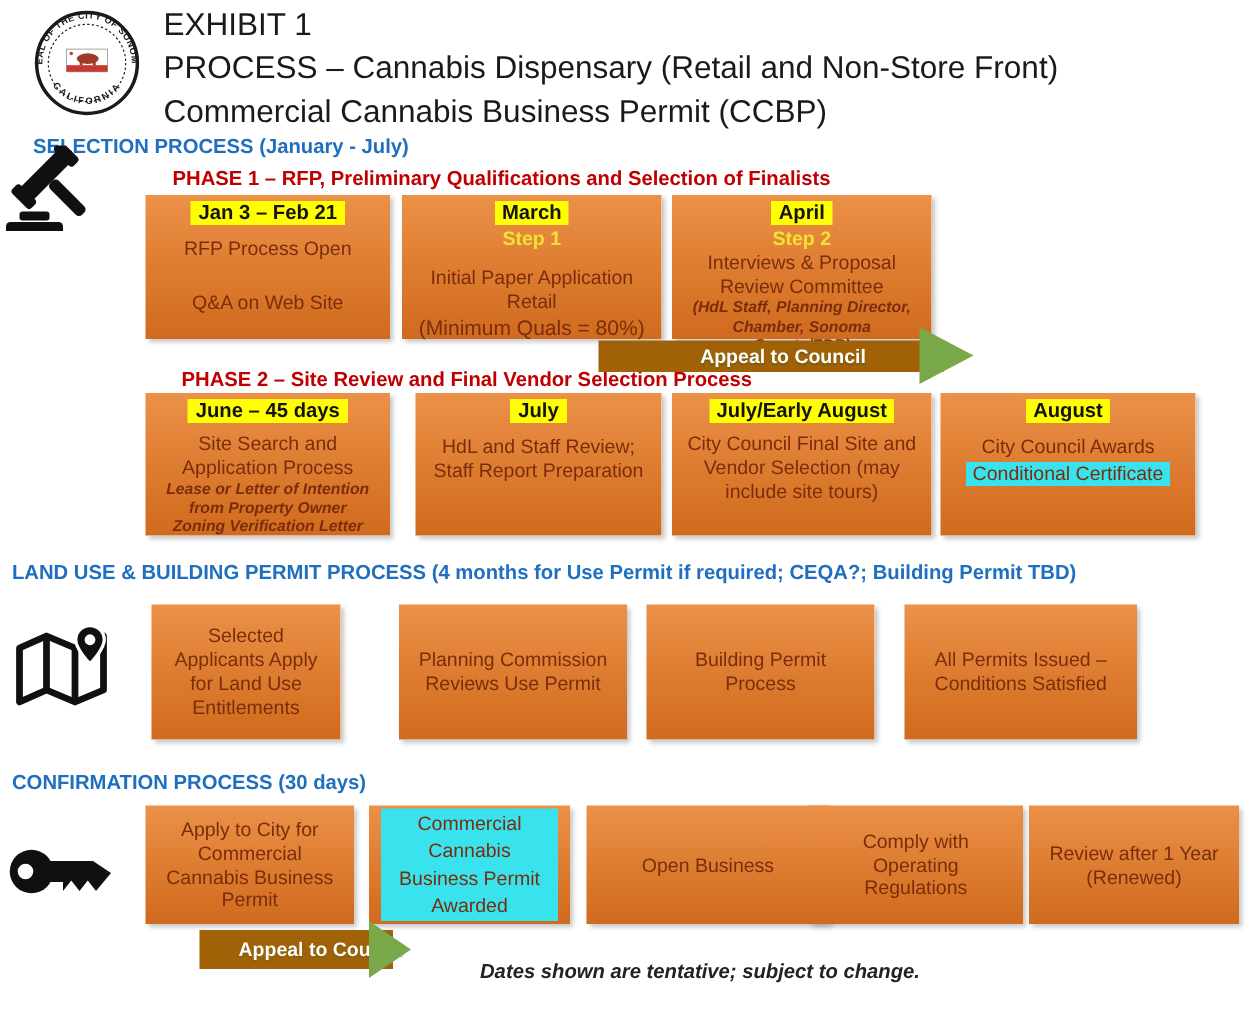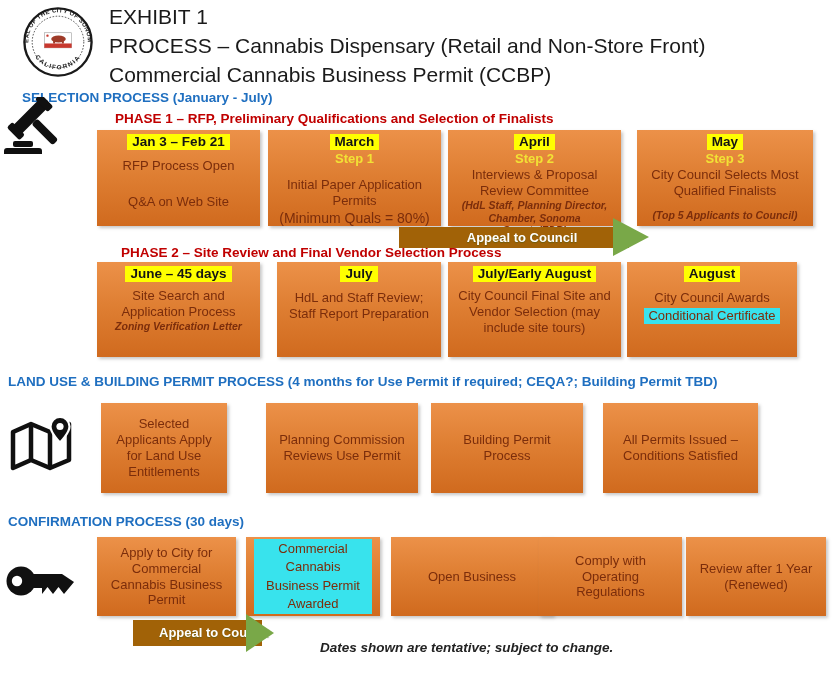--- a/index.html
+++ b/index.html
@@ -98,46 +98,41 @@
   </svg>
 
   <div class="box" style="left:97px;top:130px;width:163px;height:96px">
     <span class="chip">Jan 3 – Feb 21</span>
     <span class="mt8">RFP Process Open</span>
     <span class="mt20">Q&amp;A on Web Site</span>
   </div>
   <div class="box" style="left:268px;top:130px;width:173px;height:96px">
     <span class="chip">March</span>
     <span class="step">Step 1</span>
-    <span class="mt10">Initial Paper Application Permits</span>
+    <span class="mt10">Initial Paper Application Retail</span>
     <span class="noteP">(Minimum Quals = 80%)</span>
   </div>
   <div class="box" style="left:448px;top:130px;width:173px;height:96px">
     <span class="chip">April</span>
     <span class="step">Step 2</span>
     <span>Interviews &amp; Proposal Review Committee</span>
     <span class="noteI">(HdL Staff, Planning Director, Chamber, Sonoma County/EDB)</span>
-  </div>
-  <div class="box" style="left:637px;top:130px;width:176px;height:96px">
-    <span class="chip">May</span>
-    <span class="step">Step 3</span>
-    <span>City Council Selects Most Qualified Finalists</span>
-    <span class="noteI mt10">(Top 5 Applicants to Council)</span>
   </div>
 
   <div>
     <div class="arrow-body" style="left:399px;top:227px;width:214px;height:21px">
       <div class="arrow-label" style="line-height:21px">Appeal to Council</div>
     </div>
     <div class="arrow-head" style="left:613px;top:218px;border-width:19.5px 0 19.5px 36px"></div>
   </div>
 
   <div class="box" style="left:97px;top:262px;width:163px;height:95px">
     <span class="chip">June – 45 days</span>
     <span class="mt6">Site Search and Application Process</span>
+    <span class="noteI">Lease or Letter of Intention from Property Owner</span>
     <span class="noteI">Zoning Verification Letter</span>
   </div>
   <div class="box" style="left:277px;top:262px;width:164px;height:95px">
     <span class="chip">July</span>
     <span class="mt8">HdL and Staff Review; Staff Report Preparation</span>
   </div>
   <div class="box" style="left:448px;top:262px;width:173px;height:95px">
     <span class="chip">July/Early August</span>
     <span class="mt6">City Council Final Site and Vendor Selection (may include site tours)</span>
   </div>

